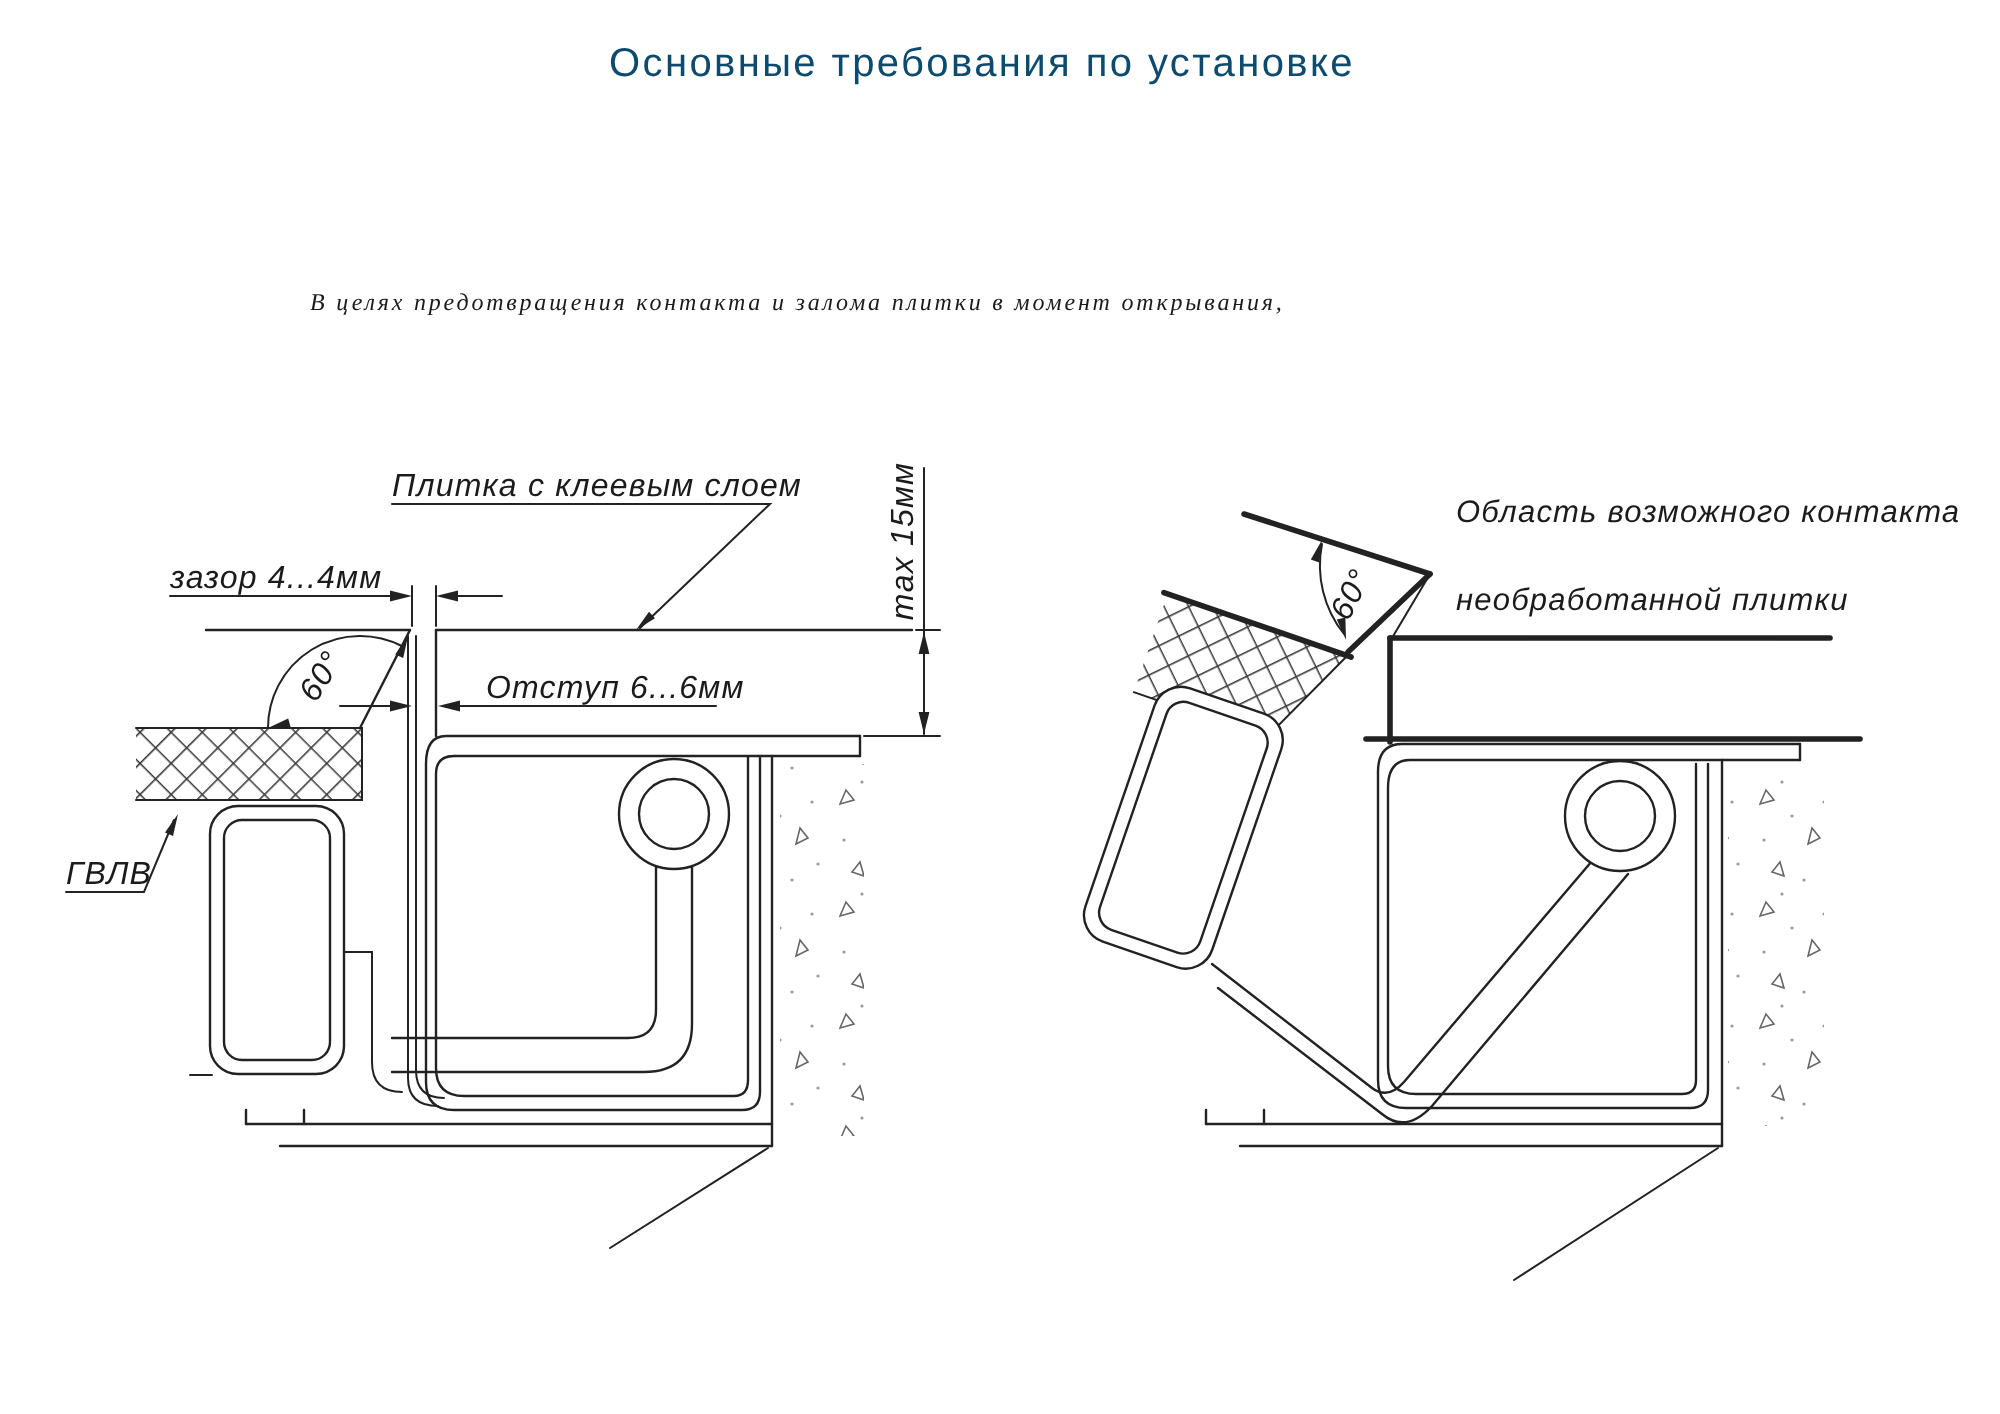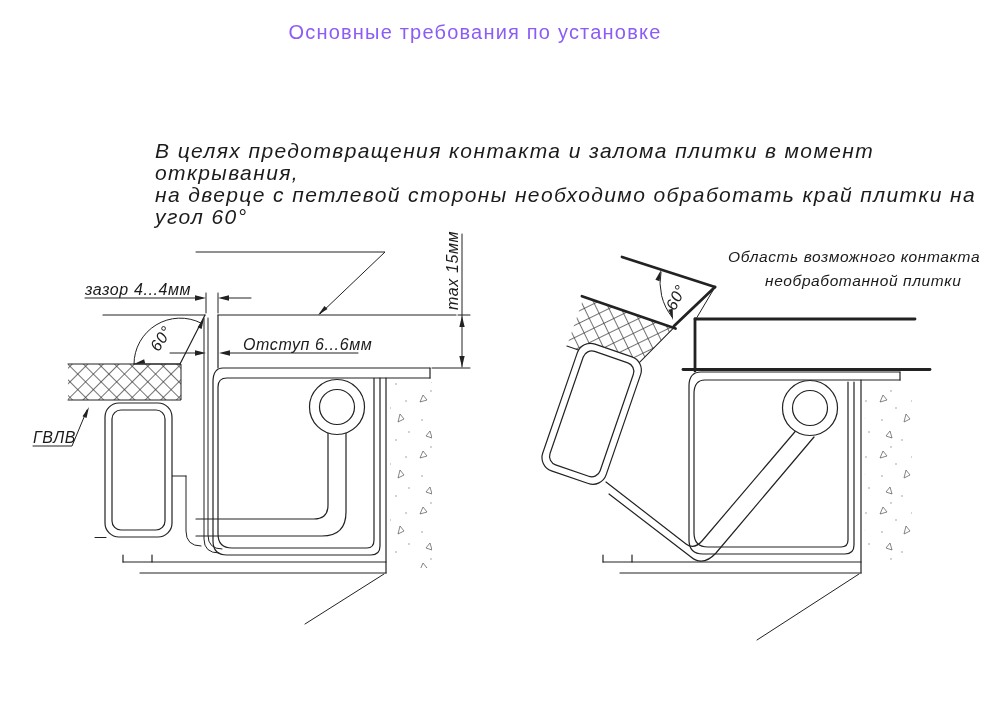--- a/index.html
+++ b/index.html
@@ -3,26 +3,26 @@
 <meta charset="utf-8">
 <style>
   html,body{margin:0;padding:0;background:#e8e8e8;}
   .page{
     position:relative;width:1000px;height:707px;background:#ffffff;
     font-family:"Liberation Sans",sans-serif;color:#1c1c1c;overflow:hidden;
     margin:0 auto;
   }
   .drawing-svg{position:absolute;left:0;top:0;}
   .title-block{
-    position:absolute;left:0;top:19px;width:950px;text-align:center;
-    font-size:20px;line-height:27px;letter-spacing:1.2px;color:#8b5cf6;
+    position:absolute;left:16px;top:19px;width:950px;text-align:center;
+    font-size:20px;line-height:27px;letter-spacing:1.2px;color:#0c4a6e;
   }
   .intro-note{
     position:absolute;left:155px;top:140px;
-    font-style:italic;font-size:21px;line-height:22px;letter-spacing:1.4px;color:#1b1b1b;
+    font-style:italic;font-size:12px;line-height:22px;letter-spacing:1.4px;color:#1b1b1b;font-family:Liberation Serif, serif;
   }
   .lbl{
     position:absolute;font-style:italic;font-size:16px;letter-spacing:0.6px;
     white-space:nowrap;color:#1b1b1b;line-height:17px;
   }
   .lbl-rot{transform-origin:center center;text-align:center;}
   .small-cap{font-size:15.5px;}
 </style>
 </head>
 <body>
@@ -182,26 +182,26 @@
       </g>
     </g>
   </svg>
 
   <div class="title-block">
     <div>Основные требования по установке</div>
   </div>
 
   <div class="intro-note">
     <div>В целях предотвращения контакта и залома плитки в момент открывания,</div>
-    <div>на дверце с петлевой стороны необходимо обработать край плитки на угол 60°</div>
   </div>
 
+  <div class="lbl" style="left:196px;top:235px;">Плитка с клеевым слоем</div>
   <div class="lbl" style="left:85px;top:281px;">зазор 4...4мм</div>
   <div class="lbl lbl-rot" style="left:143px;top:330px;width:36px;transform:rotate(-57deg);">60°</div>
   <div class="lbl" style="left:243px;top:336px;">Отступ 6...6мм</div>
   <div class="lbl lbl-rot" style="left:407px;top:262px;width:90px;transform:rotate(-90deg);">max 15мм</div>
   <div class="lbl" style="left:33px;top:429px;">ГВЛВ</div>
 
   <div class="lbl lbl-rot" style="left:658px;top:289px;width:36px;transform:rotate(-63deg);">60°</div>
   <div class="lbl small-cap" style="left:728px;top:248px;">Область возможного контакта</div>
-  <div class="lbl small-cap" style="left:728px;top:272px;margin-left:37px;">необработанной плитки</div>
+  <div class="lbl small-cap" style="left:728px;top:292px;">необработанной плитки</div>
 
 </div>
 
 </body></html>

